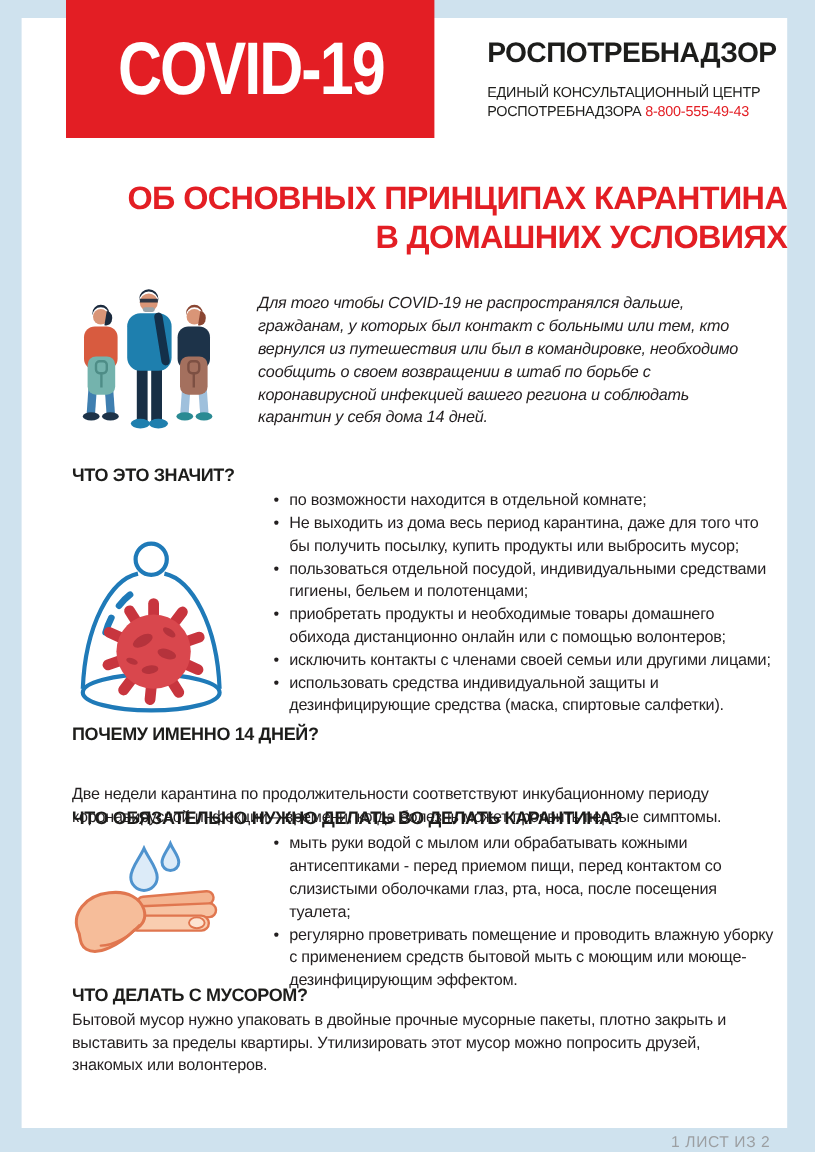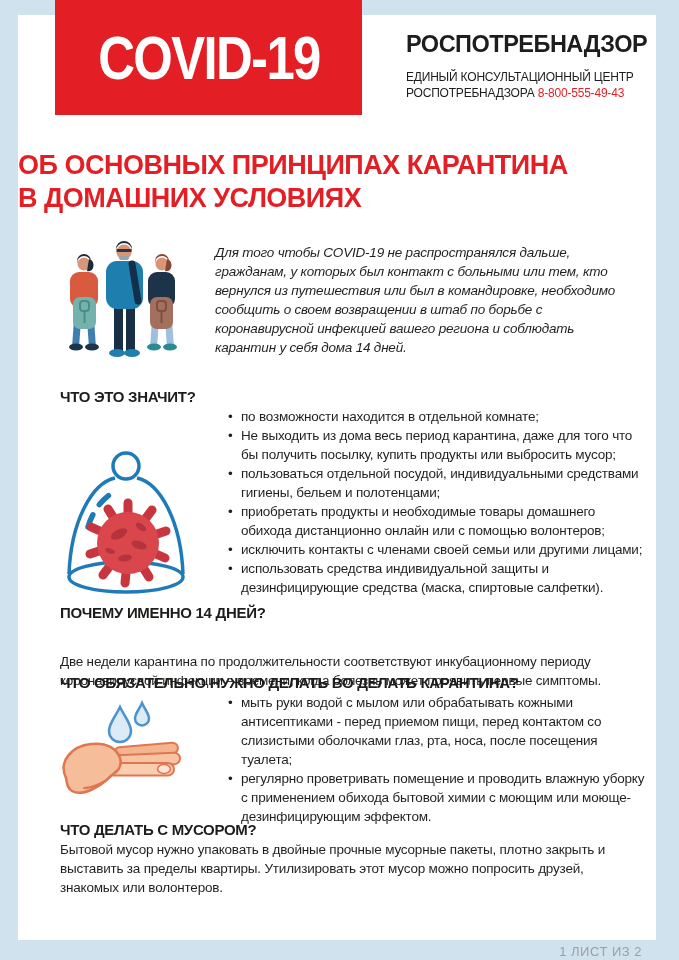--- a/index.html
+++ b/index.html
@@ -12,21 +12,21 @@
           display:flex;align-items:center;justify-content:center;}
   .covid{color:#ffffff;font-weight:bold;font-size:62px;letter-spacing:-2px;
          display:inline-block;transform:scaleX(0.82);white-space:nowrap;}
   .hdr-right{position:absolute;left:388px;top:16px;width:240px;}
   .agency{font-weight:bold;font-size:23.5px;letter-spacing:-0.5px;color:#1d1d1b;white-space:nowrap;}
   .center-lines{margin-top:11px;font-weight:normal;font-size:12px;line-height:16px;
                 letter-spacing:-0.2px;color:#1d1d1b;white-space:nowrap;}
   .phone{color:#e31e24;}
 
   
-  .title{position:absolute;left:0;top:134px;width:638px;text-align:left;color:#e31e24;
+  .title{position:absolute;left:0;top:134px;width:638px;text-align:right;color:#e31e24;
          font-weight:bold;font-size:27px;line-height:33px;letter-spacing:-0.5px;white-space:nowrap;}
 
   
   .icon-travelers{position:absolute;left:40px;top:224px;}
   .intro-text{position:absolute;left:197px;top:228px;width:416px;
               font-size:13.5px;line-height:19px;letter-spacing:-0.2px;font-style:italic;}
 
   
   .h{position:absolute;left:42px;font-weight:bold;font-size:15px;letter-spacing:-0.3px;color:#1d1d1b;white-space:nowrap;}
   .para{position:absolute;left:42px;font-size:13.5px;line-height:19px;letter-spacing:-0.2px;}
@@ -156,21 +156,21 @@
         <ellipse cx="-18" cy="8" rx="5" ry="2.5" fill="#b5333c" transform="rotate(20 -18 8)"></ellipse>
       </g>
     </svg>
 
     <div class="h s2h">ПОЧЕМУ ИМЕННО 14 ДНЕЙ?</div>
     <div class="para s2p">Две недели карантина по продолжительности соответствуют инкубационному периоду коронавирусной инфекции – времени, когда болезнь может проявить первые симптомы.</div>
 
     <div class="h s3h">ЧТО ОБЯЗАТЕЛЬНО НУЖНО ДЕЛАТЬ ВО ДЕЛАТЬ КАРАНТИНА?</div>
     <ul class="bl s3b">
       <li>мыть руки водой с мылом или обрабатывать кожными антисептиками - перед приемом пищи, перед контактом со слизистыми оболочками глаз, рта, носа, после посещения туалета;</li>
-      <li>регулярно проветривать помещение и проводить влажную уборку с применением обихода бытовой химии с моющим или моюще-дезинфицирующим эффектом.</li>
+      <li>регулярно проветривать помещение и проводить влажную уборку с применением средств бытовой мыть с моющим или моюще-дезинфицирующим эффектом.</li>
     </ul>
     <svg class="icon-hand" width="134" height="106" viewBox="0 0 134 106">
       <path d="M64 8 C68 17 75 24 75 32 A11 11 0 1 1 53 32 C53 24 60 17 64 8 Z" fill="#dcebf8" stroke="#4f93ce" stroke-width="2.5"></path>
       <path d="M86 4 C88.5 10 93 14.5 93 19.5 A7 7 0 1 1 79 19.5 C79 14.5 83.5 10 86 4 Z" fill="#dcebf8" stroke="#4f93ce" stroke-width="2.5"></path>
       <g>
         <rect x="58" y="46" width="64" height="11" rx="5.5" fill="#f4b490" stroke="#e0764f" stroke-width="2" transform="rotate(-5 90 51)"></rect>
         <rect x="56" y="55" width="68" height="11.5" rx="5.7" fill="#f7c3a3" stroke="#e0764f" stroke-width="2" transform="rotate(-2.5 90 60)"></rect>
         <rect x="52" y="64" width="66" height="12.5" rx="6.2" fill="#f9cdb0" stroke="#e0764f" stroke-width="2"></rect>
         <path d="M10 79 C2 62 16 47 35 45 C51 43 61 50 64 59 C66 66 63 72 56 76 C44 88 26 98 16 92 C11 89 11 84 10 79 Z" fill="#f6bd9a" stroke="#e0764f" stroke-width="2.5"></path>
         <path d="M60 72 C52 82 38 89 28 89" fill="none" stroke="#e0764f" stroke-width="2" stroke-linecap="round"></path>

